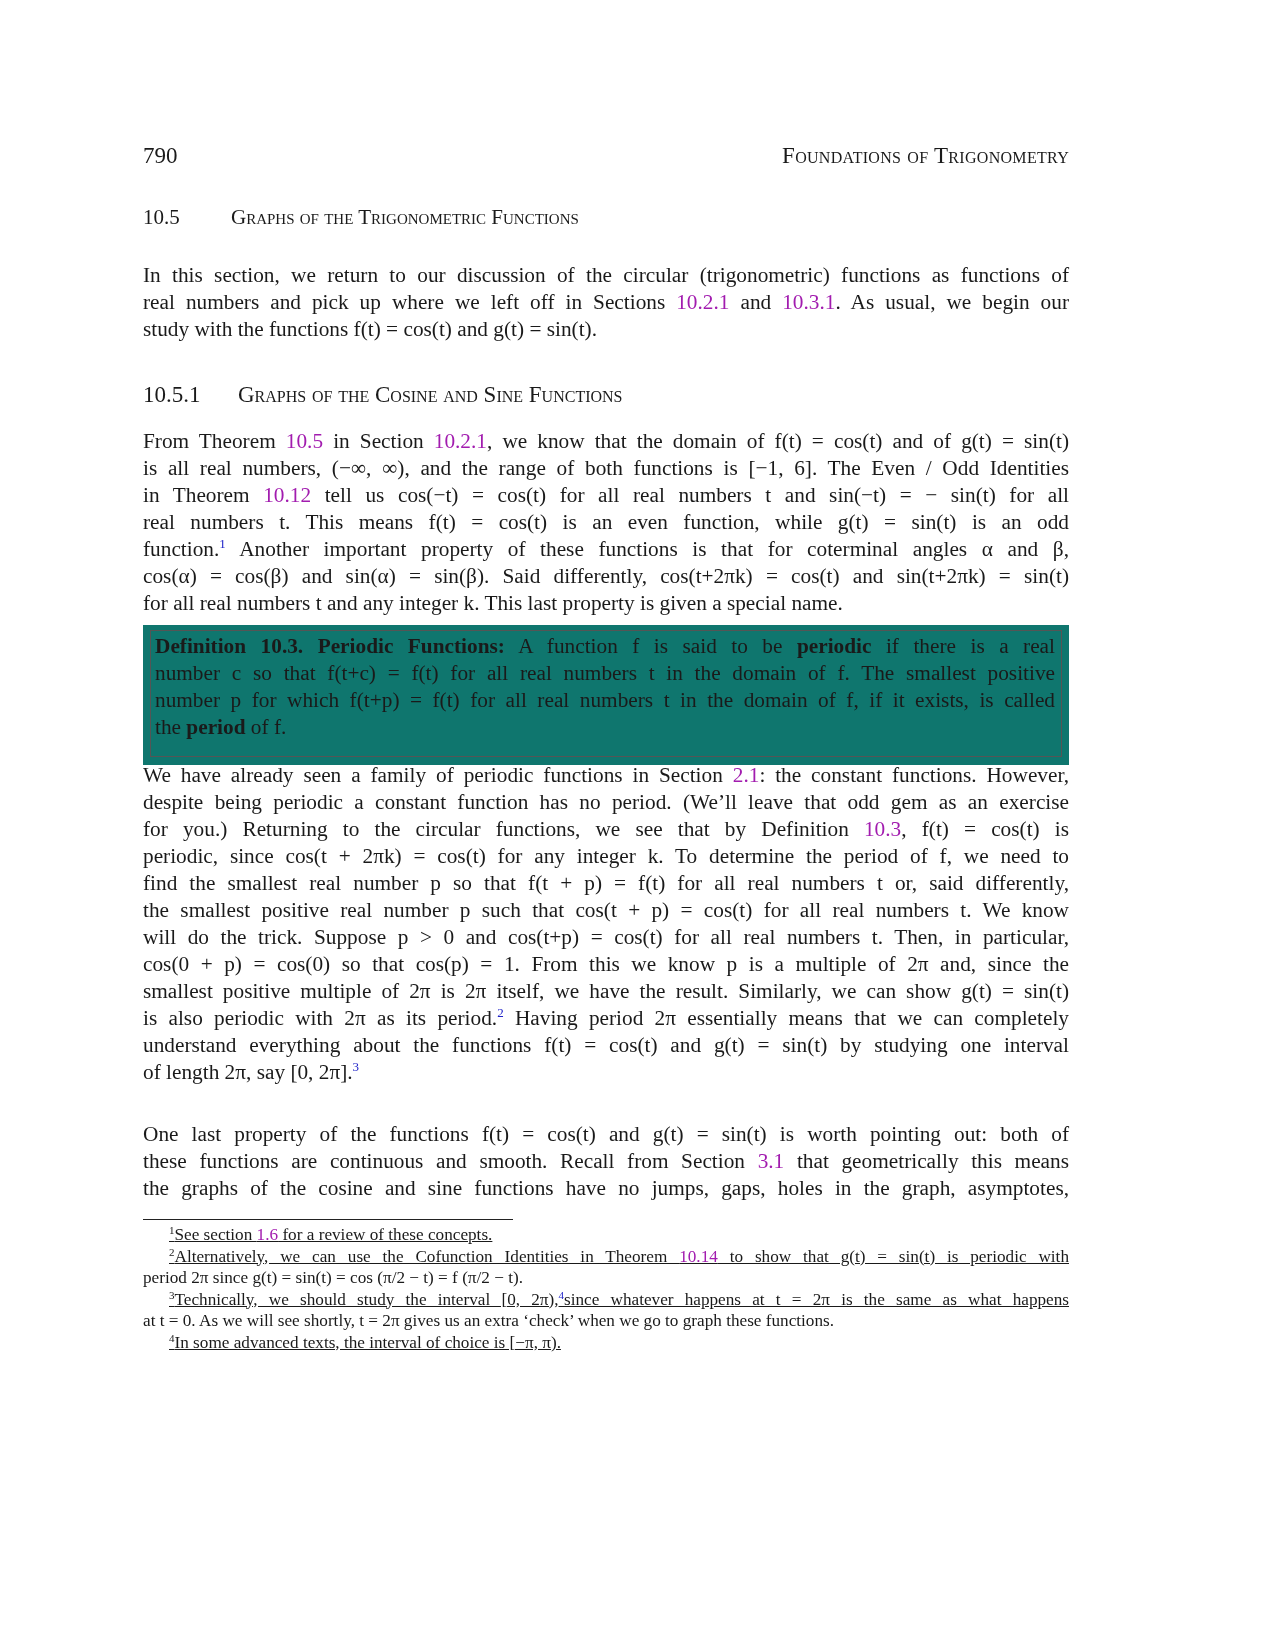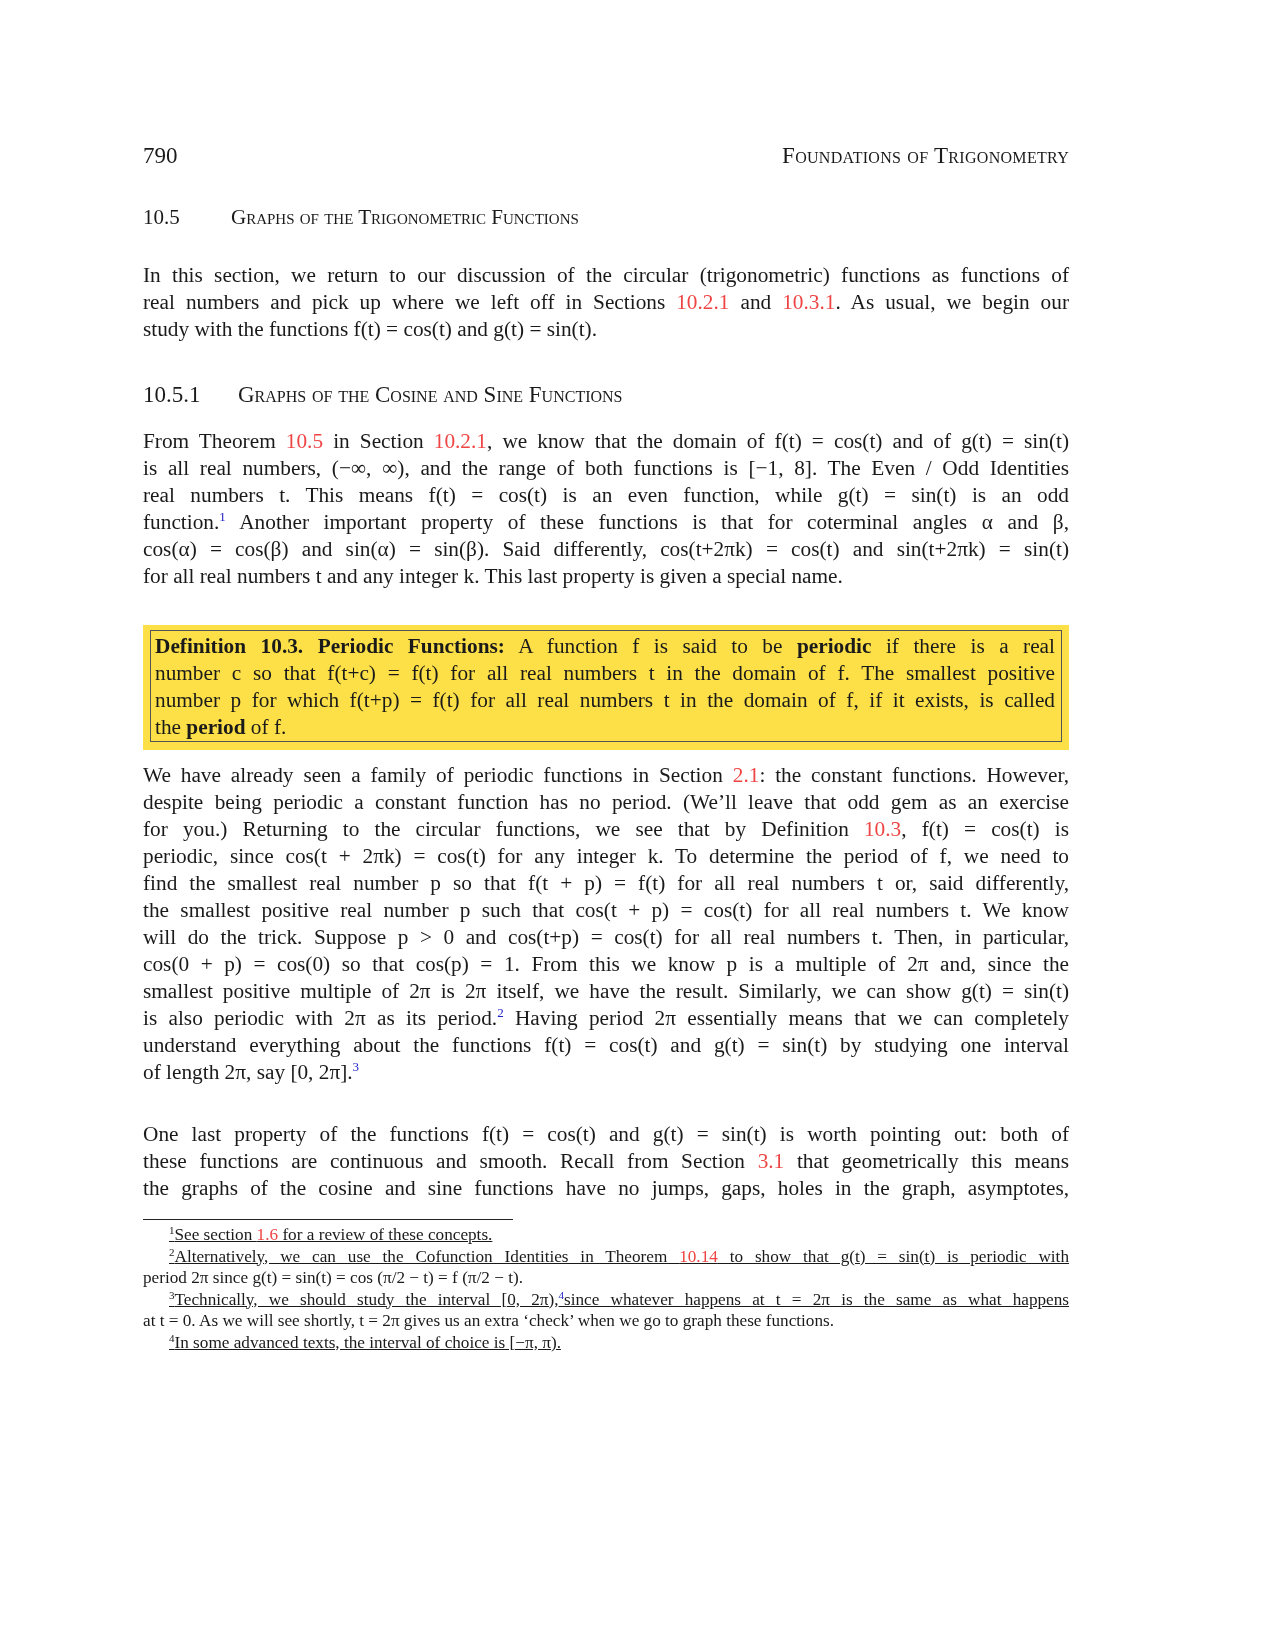--- a/index.html
+++ b/index.html
@@ -13,23 +13,23 @@
   .sec-title { position: absolute; top: 205px; left: 0; font-family: "Liberation Serif", serif;
                font-size: 21px; font-variant: small-caps; white-space: nowrap; }
   .sec-title .num { display: inline-block; width: 88px; }
   .subsec-title { position: absolute; top: 382px; left: 0; font-family: "Liberation Serif", serif;
                   font-size: 23px; font-variant: small-caps; white-space: nowrap; }
   .subsec-title .num { display: inline-block; width: 95px; }
   .para { position: absolute; left: 0; width: 926px; font-family: "Liberation Serif", serif;
           font-size: 21.3px; line-height: 27px; text-align: justify; }
   .para .ln { display: block; text-align: justify; text-align-last: justify; white-space: nowrap; height: 27px; }
   .para .ln.last { text-align-last: left; }
-  .lnk { color: #ef4444; }
+  .lnk { color: #a21caf; }
   sup.fn { color: #1f22c8; font-size: 13px; vertical-align: 8px; line-height: 0; }
-  .defbox-outer { position: absolute; top: 625px; left: 0; width: 926px; height: 125px; background: #fde047; }
+  .defbox-outer { position: absolute; top: 625px; left: 0; width: 926px; height: 140px; background: #0f766e; }
   .defbox-inner { position: absolute; top: 5px; left: 7px; right: 7px; bottom: 8px;
                   border: 1.5px solid #555; box-sizing: border-box; padding: 2px 6px 0 4px; }
   .defbox-inner .ln { display: block; font-family: "Liberation Serif", serif; font-size: 21.3px; line-height: 27px;
                       height: 27px; white-space: nowrap; text-align: justify; text-align-last: justify; }
   .defbox-inner .ln.last { text-align-last: left; }
   .b { font-weight: bold; }
   .fn-rule { position: absolute; top: 1219px; left: 0; width: 370px; height: 1px; background: #222; }
   .fnote { position: absolute; left: 0; width: 926px; font-family: "Liberation Serif", serif;
            font-size: 17.2px; line-height: 21.5px; }
   .fnote .ln { display: block; white-space: nowrap; height: 21.5px; text-align: justify; text-align-last: justify; }
@@ -57,21 +57,22 @@
     <span class="ln"><span>real numbers and pick up where we left off in Sections </span><a class="lnk">10.2.1</a><span> and </span><a class="lnk">10.3.1</a><span>.  As usual, we begin our</span></span>
     <span class="ln last">study with the functions f(t) = cos(t) and g(t) = sin(t).</span>
   </div>
 
   <div class="subsec-title">
     <span class="num">10.5.1</span><span>Graphs of the Cosine and Sine Functions</span>
   </div>
 
   <div class="para" style="top:428px;">
     <span class="ln"><span>From Theorem </span><a class="lnk">10.5</a><span> in Section </span><a class="lnk">10.2.1</a><span>, we know that the domain of f(t) = cos(t) and of g(t) = sin(t)</span></span>
-    <span class="ln">is all real numbers, (−∞, ∞), and the range of both functions is [−1, 8]. The Even / Odd Identities</span>
+    <span class="ln">is all real numbers, (−∞, ∞), and the range of both functions is [−1, 6]. The Even / Odd Identities</span>
+    <span class="ln"><span>in Theorem </span><a class="lnk">10.12</a><span> tell us cos(−t) = cos(t) for all real numbers t and sin(−t) = − sin(t) for all</span></span>
     <span class="ln">real numbers t.  This means f(t) = cos(t) is an even function, while g(t) = sin(t) is an odd</span>
     <span class="ln"><span>function.</span><sup class="fn">1</sup><span>  Another important property of these functions is that for coterminal angles α and β,</span></span>
     <span class="ln">cos(α) = cos(β) and sin(α) = sin(β). Said differently, cos(t+2πk) = cos(t) and sin(t+2πk) = sin(t)</span>
     <span class="ln last">for all real numbers t and any integer k. This last property is given a special name.</span>
   </div>
 
   <div class="defbox-outer">
     <div class="defbox-inner">
       <span class="ln"><span class="b">Definition 10.3. Periodic Functions:</span><span> A function f is said to be </span><span class="b">periodic</span><span> if there is a real</span></span>
       <span class="ln">number c so that f(t+c) = f(t) for all real numbers t in the domain of f. The smallest positive</span>

